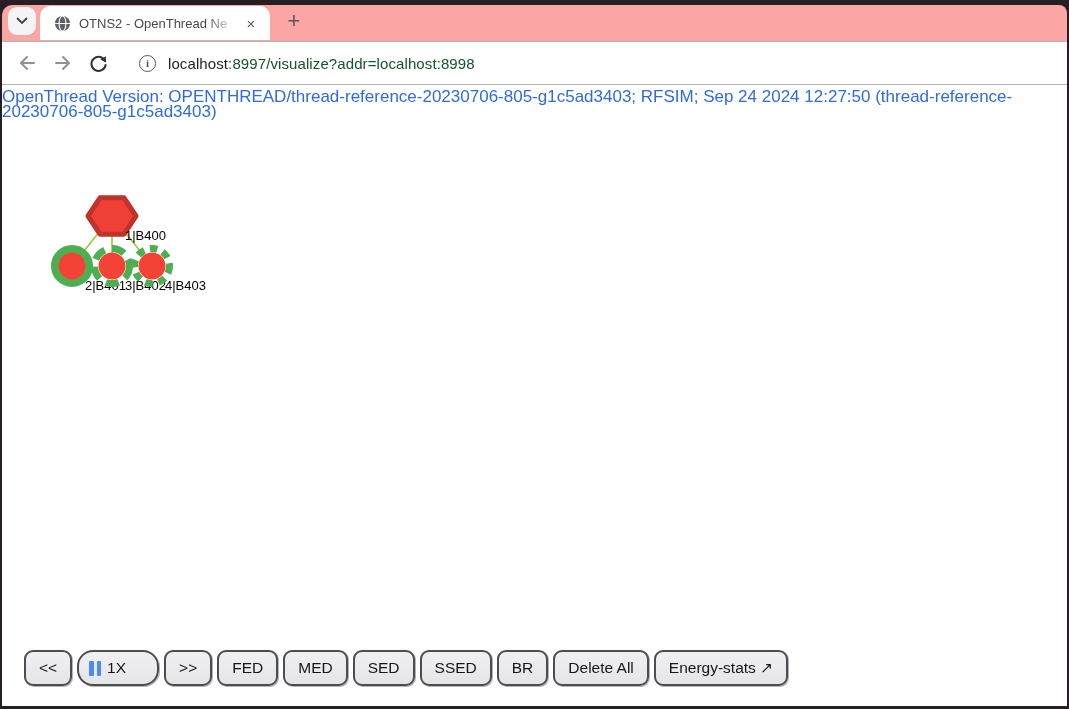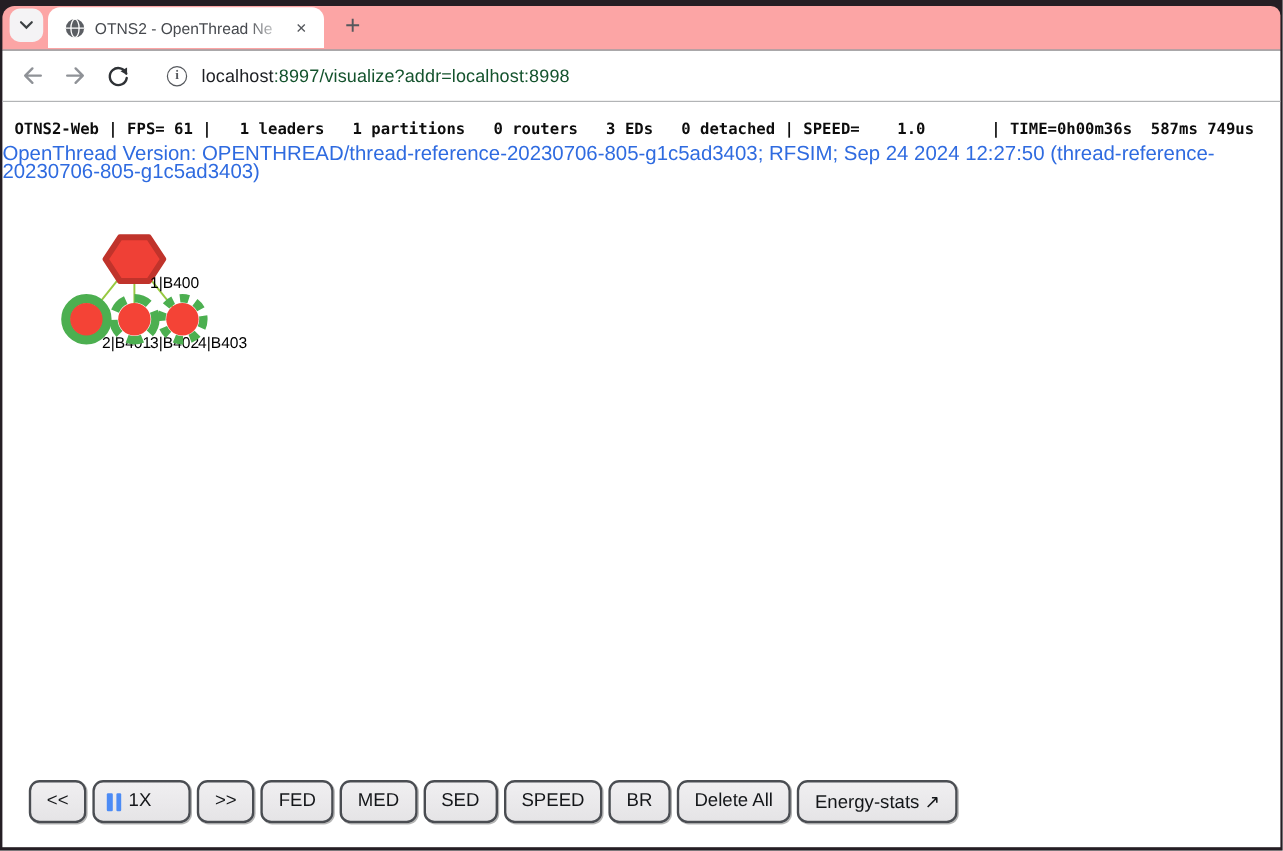--- a/index.html
+++ b/index.html
@@ -98,21 +98,21 @@
   .tbtn {
     height:36px; padding:0 13px;
     background:linear-gradient(#f0eff1,#e5e4e6);
     border:2px solid #4a4d52; border-radius:9px;
     font-family:"Liberation Sans",sans-serif;
     font-size:15.5px; color:#141619;
     display:flex; align-items:center; justify-content:center; gap:6px;
     box-shadow:1px 1px 0 rgba(40,40,40,.35);
     cursor:pointer; white-space:nowrap;
   }
-  .tbtn.speed { width:82px; justify-content:flex-start; padding-left:10px; }
+  .tbtn.speed { width:82px; justify-content:flex-start; padding-left:10px;border-radius:16px; }
   .pauseic { display:inline-flex; gap:3px; }
   .pauseic i { display:block; width:4.5px; height:15px; background:#4c8bf5; border-radius:1px; }
 </style>
 </head>
 <body>
 
 <div class="frame">
   <div class="chrome">
 
     <div class="tabstrip">
@@ -152,21 +152,20 @@
       </div>
       <div class="info-wrap">
         <div class="info-circle">i</div>
       </div>
       <div class="urltext">
         <span class="host">localhost</span><span class="rest">:8997/visualize?addr=localhost:8998</span>
       </div>
     </div>
 
     <div class="page">
-      <pre class="status">OTNS2-Web | FPS= 61 |   1 leaders   1 partitions   0 routers   3 EDs   0 detached | SPEED=    1.0       | TIME=0h00m36s  587ms 749us</pre>
       <div class="version">OpenThread Version: OPENTHREAD/thread-reference-20230706-805-g1c5ad3403; RFSIM; Sep 24 2024 12:27:50 (thread-reference-20230706-805-g1c5ad3403)</div>
       <svg class="netsvg" id="netsvg">
           <line x1="110" y1="131" x2="70" y2="181" stroke="#97c840" stroke-width="1.6"></line>
           <line x1="110" y1="131" x2="110" y2="181" stroke="#97c840" stroke-width="1.6"></line>
           <line x1="110" y1="131" x2="150" y2="181" stroke="#97c840" stroke-width="1.6"></line>
           <polygon points="134.0,131.0 122.0,149.2 98.0,149.2 86.0,131.0 98.0,112.8 122.0,112.8" fill="#ef4036" stroke="#c0332b" stroke-width="5" stroke-linejoin="round"></polygon>
           <text x="123" y="155">1|B400</text>
           <circle cx="70" cy="181" r="17" fill="none" stroke="#4caf50" stroke-width="8"></circle>
           <circle cx="70" cy="181" r="13.5" fill="#f44336"></circle>
           <text x="83" y="205">2|B401</text>
@@ -194,21 +193,21 @@
           <button class="tbtn">
             <span>FED</span>
           </button>
           <button class="tbtn">
             <span>MED</span>
           </button>
           <button class="tbtn">
             <span>SED</span>
           </button>
           <button class="tbtn">
-            <span>SPEED</span>
+            <span>SSED</span>
           </button>
           <button class="tbtn">
             <span>BR</span>
           </button>
           <button class="tbtn">
             <span>Delete All</span>
           </button>
           <button class="tbtn">
             <span>Energy-stats ↗</span>
           </button>

